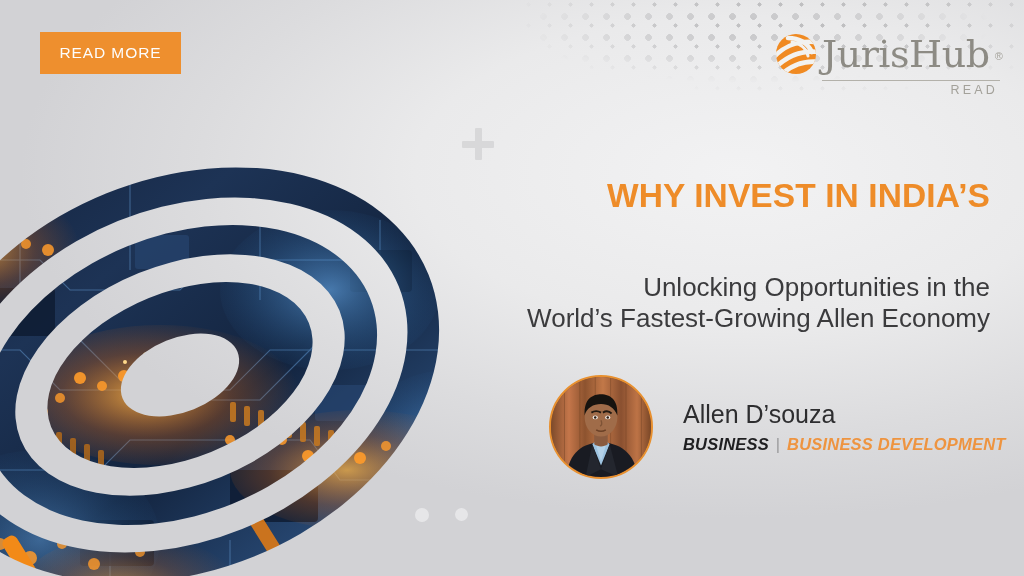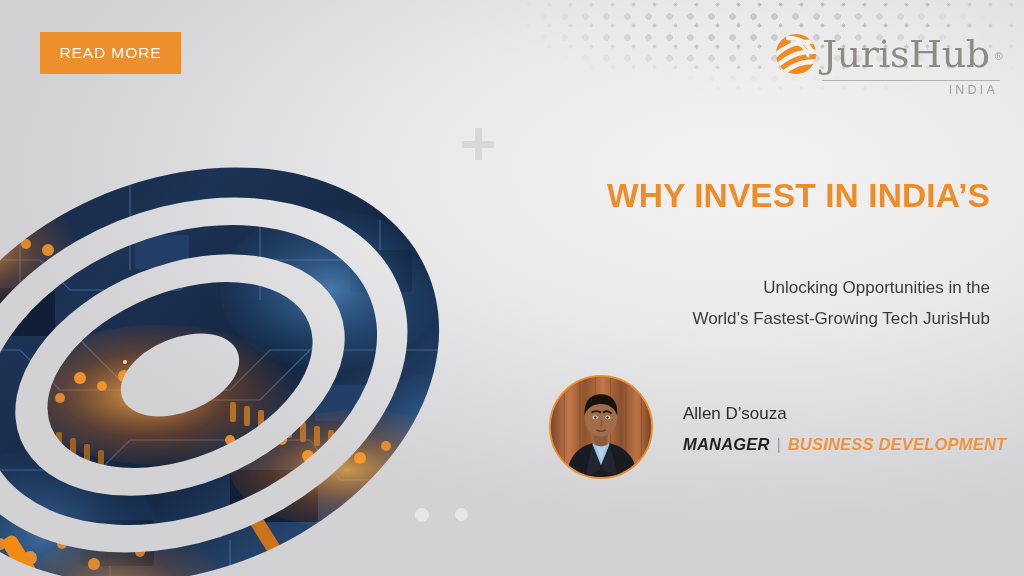--- a/index.html
+++ b/index.html
@@ -92,33 +92,33 @@
     position:absolute; right:34px; top:176px; width:600px;
     text-align:right;
     color:#ee8c29;
     font-size:33.5px; line-height:40px; font-weight:bold; letter-spacing:.1px;
   }
   .headline .l2 { display:block; }
 
   .subhead {
     position:absolute; right:34px; top:272px; width:600px;
     text-align:right; color:#3b3b3d;
-    font-size:17px; line-height:31px; font-weight:400;
+    font-size:26px; line-height:31px; font-weight:400;
   }
 
   
   .presenter { position:absolute; left:549px; top:372px; width:450px; height:110px; display:flex; align-items:center; }
   .avatar {
     width:104px; height:104px; border-radius:50%;
     border:2.5px solid #e8902f; flex:0 0 104px;
     overflow:hidden; position:relative; background:#8d5a33;
   }
   .avatar svg { width:100%; height:100%; display:block; }
   .presenter-text { margin-left:30px; }
-  .presenter-name { font-size:17px; color:#2d2d2f; line-height:34px; font-weight:400; }
+  .presenter-name { font-size:25px; color:#2d2d2f; line-height:34px; font-weight:400; }
   .presenter-role { font-size:16.5px; font-style:italic; font-weight:bold; line-height:26px; letter-spacing:.2px; white-space:nowrap; }
   .role-a { color:#1f1f21; }
   .role-sep { color:#9a9a9c; font-weight:400; font-style:normal; padding:0 2px; }
   .role-b { color:#ee9440; }
 </style>
 </head>
 <body>
 
 <div class="banner">
 
@@ -291,30 +291,30 @@
             <path d="M18 10 C 28 12, 33 18, 34 24"></path>
           </g>
         </svg>
       </div>
       <div class="logo-word">
         <span>JurisHub</span>
         <span class="logo-reg">®</span>
       </div>
     </div>
     <div class="logo-rule"></div>
-    <div class="logo-sub">INDIA</div>
+    <div class="logo-sub">READ</div>
   </div>
 
   <div class="headline">
     <span>WHY INVEST IN INDIA’S</span>
   </div>
 
   <div class="subhead">
     <span>Unlocking Opportunities in the</span><br>
-    <span>World’s Fastest-Growing Tech JurisHub</span>
+    <span>World’s Fastest-Growing Allen Economy</span>
   </div>
 
   <div class="presenter">
     <div class="avatar">
       <svg viewBox="0 0 104 104" xmlns="http://www.w3.org/2000/svg">
         <defs>
           <linearGradient id="wood" x1="0" y1="0" x2="1" y2="0">
             <stop offset="0%" stop-color="#7d4a2a"></stop>
             <stop offset="18%" stop-color="#c4764a"></stop>
             <stop offset="34%" stop-color="#8d532f"></stop>
@@ -351,20 +351,20 @@
         <circle cx="46" cy="42" r="1.3" fill="#2a1a10"></circle>
         <circle cx="59" cy="42" r="1.3" fill="#2a1a10"></circle>
 
         <path d="M52 45 q 2 5 -1 6" stroke="#7e5336" stroke-width="1.4" fill="none"></path>
         <path d="M47 55 q 5 3 10 0" stroke="#6a4026" stroke-width="1.6" fill="none"></path>
       </svg>
     </div>
     <div class="presenter-text">
       <div class="presenter-name">Allen D’souza</div>
       <div class="presenter-role">
-        <span class="role-a">MANAGER</span>
+        <span class="role-a">BUSINESS</span>
         <span class="role-sep">|</span>
         <span class="role-b">BUSINESS DEVELOPMENT</span>
       </div>
     </div>
   </div>
 
 </div>
 
 </body></html>

